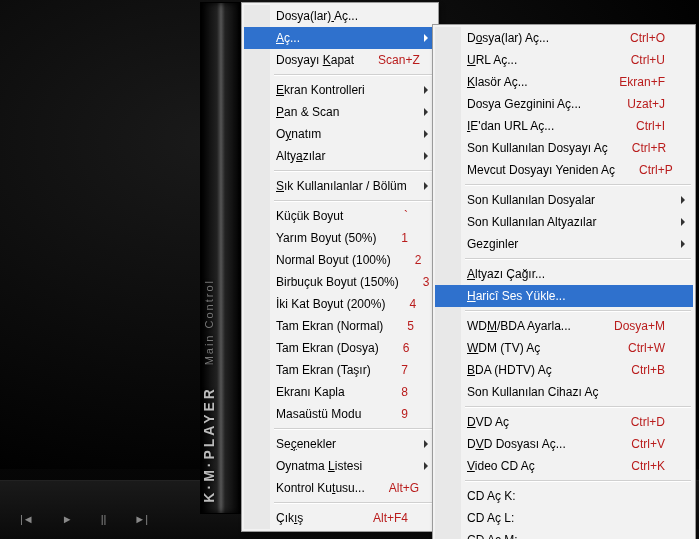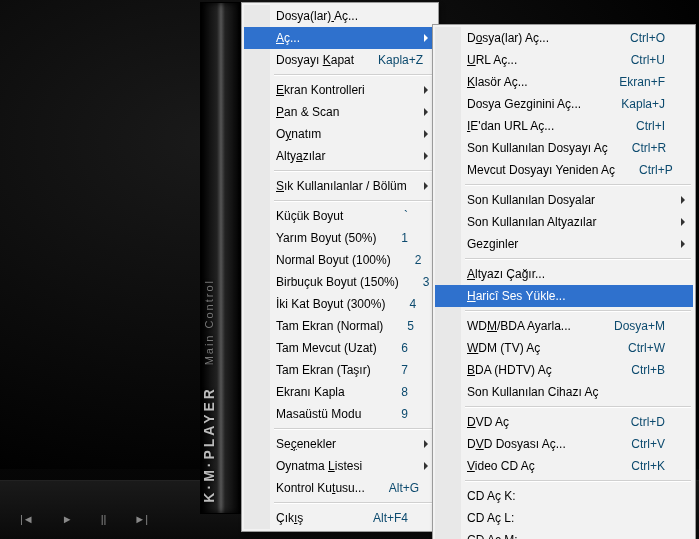--- a/index.html
+++ b/index.html
@@ -20,21 +20,21 @@
     letter-spacing:3px;font-size:14px;text-shadow:0 0 3px #000}
   .vstrip .sub{color:#777;font-weight:normal;font-size:11px;letter-spacing:2px}
 
   
   .menu{position:absolute;background:#f2f2f2;border:1px solid #9a9a9a;box-shadow:2px 3px 4px rgba(0,0,0,.35);padding:2px}
   .menu .gutter{position:absolute;left:2px;top:2px;bottom:2px;width:26px;background:#e8e8e8}
   .menu .items{position:relative}
   .item{display:flex;align-items:center;height:22px;padding:0 28px 0 32px;white-space:nowrap;position:relative}
   .item.hover{background:#2f71cd;color:#fff}
   .item .lbl{flex:1}
-  .item .acc{color:#0c4a6e;margin-left:24px}
+  .item .acc{color:#b91c1c;margin-left:24px}
   .item .arrow{position:absolute;right:8px;top:7px;width:0;height:0;border-top:4px solid transparent;border-bottom:4px solid transparent;border-left:4px solid #333}
   .item.hover .arrow{border-left-color:#fff}
   .sep{height:1px;margin:3px 2px 3px 30px;background:#d0d0d0;border-bottom:1px solid #fff}
   .u{text-decoration:underline}
 
   .menu1{left:241px;top:2px;width:192px}
   .menu2{left:432px;top:24px;width:258px}
 </style>
 </head>
 <body>
@@ -65,21 +65,21 @@
     <div class="items">
         <div class="item">
           <span class="lbl">Dosya(lar)<span class="u"> </span>Aç...</span>
         </div>
         <div class="item hover">
           <span class="lbl"><span class="u">A</span>ç...</span>
           <span class="arrow"></span>
         </div>
         <div class="item">
           <span class="lbl">Dosyayı <span class="u">K</span>apat</span>
-          <span class="acc">Kapla+Z</span>
+          <span class="acc">Scan+Z</span>
         </div>
         <div class="sep"></div>
         <div class="item">
           <span class="lbl"><span class="u">E</span>kran Kontrolleri</span>
           <span class="arrow"></span>
         </div>
         <div class="item">
           <span class="lbl"><span class="u">P</span>an &amp; Scan</span>
           <span class="arrow"></span>
         </div>
@@ -107,29 +107,29 @@
         </div>
         <div class="item">
           <span class="lbl">Normal Boyut (100%)</span>
           <span class="acc">2</span>
         </div>
         <div class="item">
           <span class="lbl">Birbuçuk Boyut (150%)</span>
           <span class="acc">3</span>
         </div>
         <div class="item">
-          <span class="lbl">İki Kat Boyut (300%)</span>
+          <span class="lbl">İki Kat Boyut (200%)</span>
           <span class="acc">4</span>
         </div>
         <div class="item">
           <span class="lbl">Tam Ekran (Normal)</span>
           <span class="acc">5</span>
         </div>
         <div class="item">
-          <span class="lbl">Tam Mevcut (Uzat)</span>
+          <span class="lbl">Tam Ekran (Dosya)</span>
           <span class="acc">6</span>
         </div>
         <div class="item">
           <span class="lbl">Tam Ekran (Taşır)</span>
           <span class="acc">7</span>
         </div>
         <div class="item">
           <span class="lbl">Ekranı Kapla</span>
           <span class="acc">8</span>
         </div>
@@ -168,21 +168,21 @@
         <div class="item">
           <span class="lbl"><span class="u">U</span>RL Aç...</span>
           <span class="acc">Ctrl+U</span>
         </div>
         <div class="item">
           <span class="lbl"><span class="u">K</span>lasör Aç...</span>
           <span class="acc">Ekran+F</span>
         </div>
         <div class="item">
           <span class="lbl">Dosya Gezginini Aç...</span>
-          <span class="acc">Kapla+J</span>
+          <span class="acc">Uzat+J</span>
         </div>
         <div class="item">
           <span class="lbl"><span class="u">I</span>E'dan URL Aç...</span>
           <span class="acc">Ctrl+I</span>
         </div>
         <div class="item">
           <span class="lbl">Son Kullanılan Dosyayı Aç</span>
           <span class="acc">Ctrl+R</span>
         </div>
         <div class="item">

